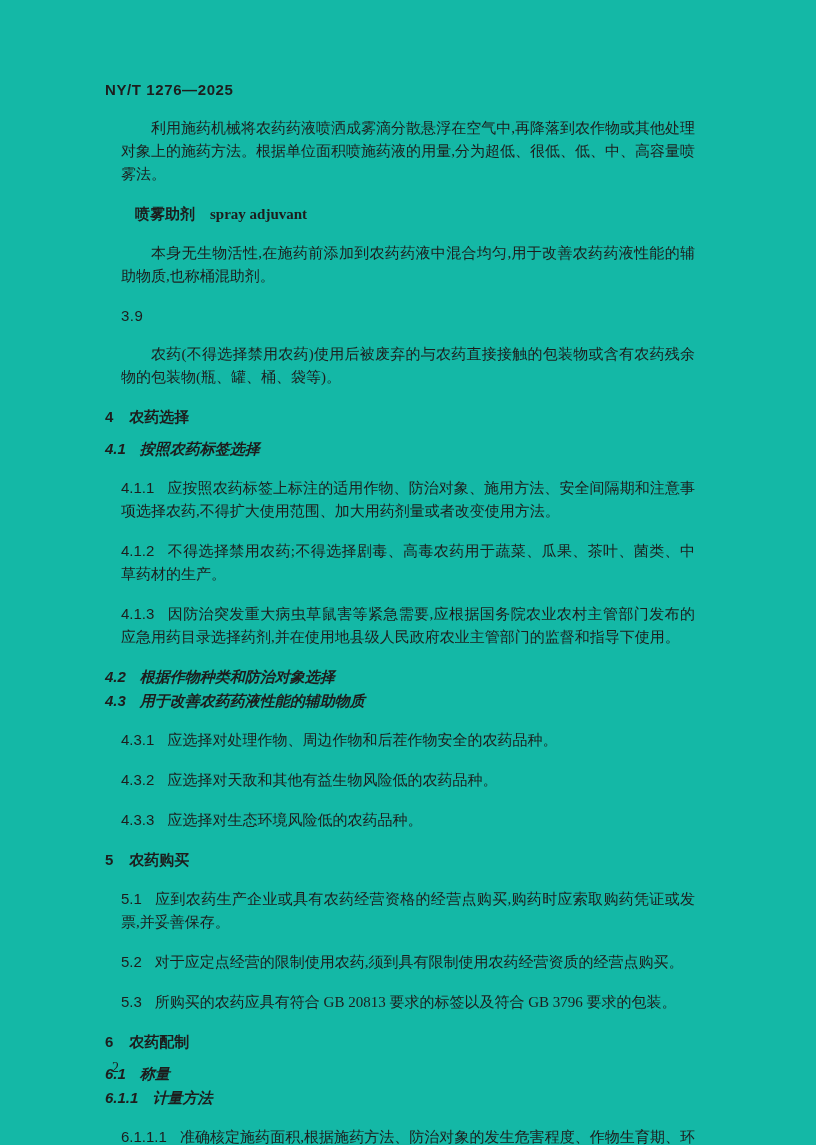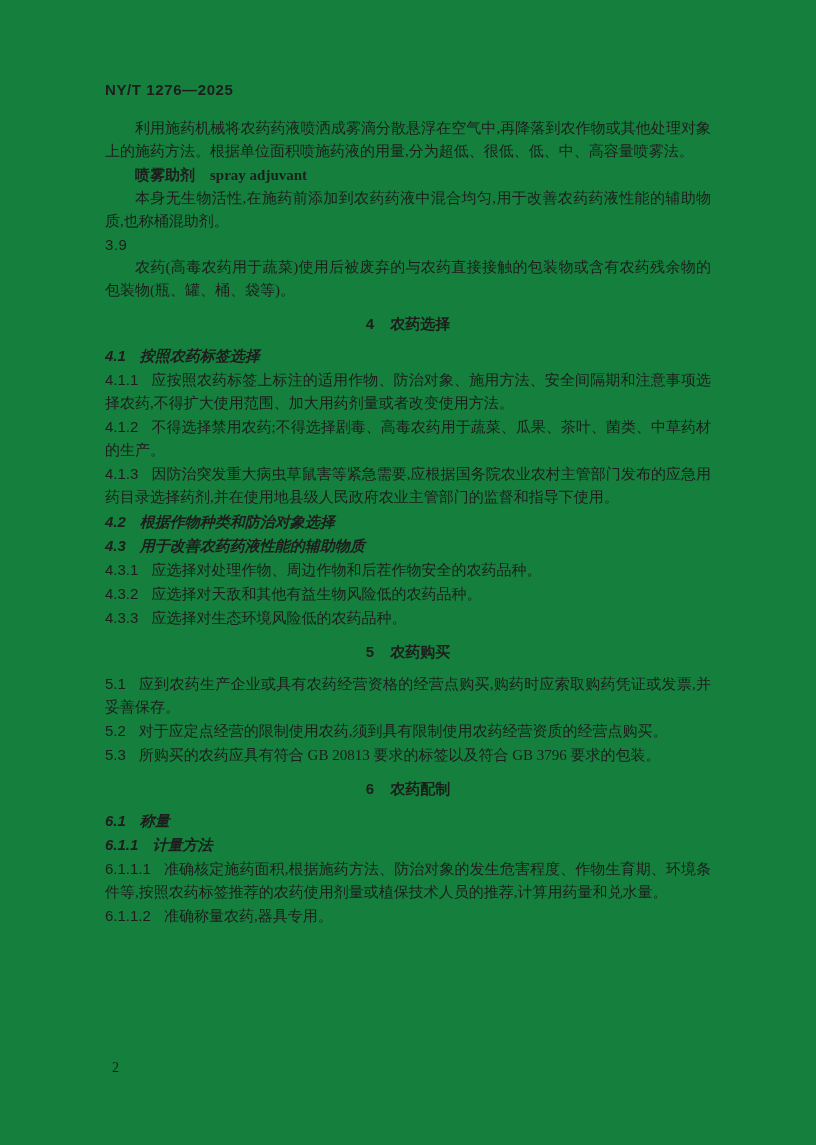--- a/index.html
+++ b/index.html
@@ -1,37 +1,37 @@
 <!DOCTYPE html>
 <html><head>
 <meta charset="utf-8">
 <style>
   html, body { margin:0; padding:0; background:#ffffff; }
   .page {
     position: relative;
     width: 816px;
     height: 1145px;
     margin: 0 auto;
-    background: #15803d;
+    background: #14b8a6;
     box-sizing: border-box;
     padding: 78px 105px 0 105px;
     color: #1d1d1d;
     font-family: "Liberation Serif", "DejaVu Serif", serif;
     font-size: 15px;
     line-height: 23px;
     overflow: hidden;
   }
   .doc-header {
     font-family: "Liberation Sans", "DejaVu Sans", sans-serif;
     font-weight: 700;
     font-size: 15px;
     letter-spacing: 0.6px;
     margin: 0 0 16px 0;
   }
-  p { margin: 0; }
+  p { margin: 16px; }
   .p {
     text-indent: 2em;
     text-align: justify;
   }
   .c { text-align: justify; }
   .num,
   .c .num,
   .numline {
     font-family: "Liberation Sans", "DejaVu Sans", sans-serif;
   }
@@ -46,21 +46,20 @@
     margin-right: 1em;
   }
   .term .en {
     font-family: "Liberation Serif", "DejaVu Serif", serif;
   }
   .source { margin-left: 2em; }
   .h1 {
     font-weight: 700;
     font-family: "Liberation Sans", "DejaVu Sans", sans-serif;
     margin: 10px 0 9px 0;
-    text-align: center;
   }
   .h1 .num { margin-right: 16px; }
   .h2 {
     font-weight: 700;
     font-family: "Liberation Sans", "DejaVu Sans", sans-serif;
     margin: 1px 0;
     font-style: italic;
   }
   .h2 .num { margin-right: 14px; }
   .page-number {
@@ -81,21 +80,21 @@
   <p class="p">利用施药机械将农药药液喷洒成雾滴分散悬浮在空气中,再降落到农作物或其他处理对象上的施药方法。根据单位面积喷施药液的用量,分为超低、很低、低、中、高容量喷雾法。</p>
 
 
   <p class="term"><span class="zh">喷雾助剂</span><span class="en">spray adjuvant</span></p>
 
   <p class="p">本身无生物活性,在施药前添加到农药药液中混合均匀,用于改善农药药液性能的辅助物质,也称桶混助剂。</p>
 
   <p class="numline">3.9</p>
 
 
-  <p class="p">农药(高毒农药用于蔬菜)使用后被废弃的与农药直接接触的包装物或含有农药残余物的包装物(瓶、罐、桶、袋等)。</p>
+  <p class="p">农药(不得选择禁用农药)使用后被废弃的与农药直接接触的包装物或含有农药残余物的包装物(瓶、罐、桶、袋等)。</p>
 
 
   <p class="h1"><span class="num">4</span><span>农药选择</span></p>
 
   <p class="h2"><span class="num">4.1</span><span>按照农药标签选择</span></p>
 
   <p class="c"><span class="num">4.1.1</span><span>应按照农药标签上标注的适用作物、防治对象、施用方法、安全间隔期和注意事项选择农药,不得扩大使用范围、加大用药剂量或者改变使用方法。</span></p>
 
   <p class="c"><span class="num">4.1.2</span><span>不得选择禁用农药;不得选择剧毒、高毒农药用于蔬菜、瓜果、茶叶、菌类、中草药材的生产。</span></p>
 

